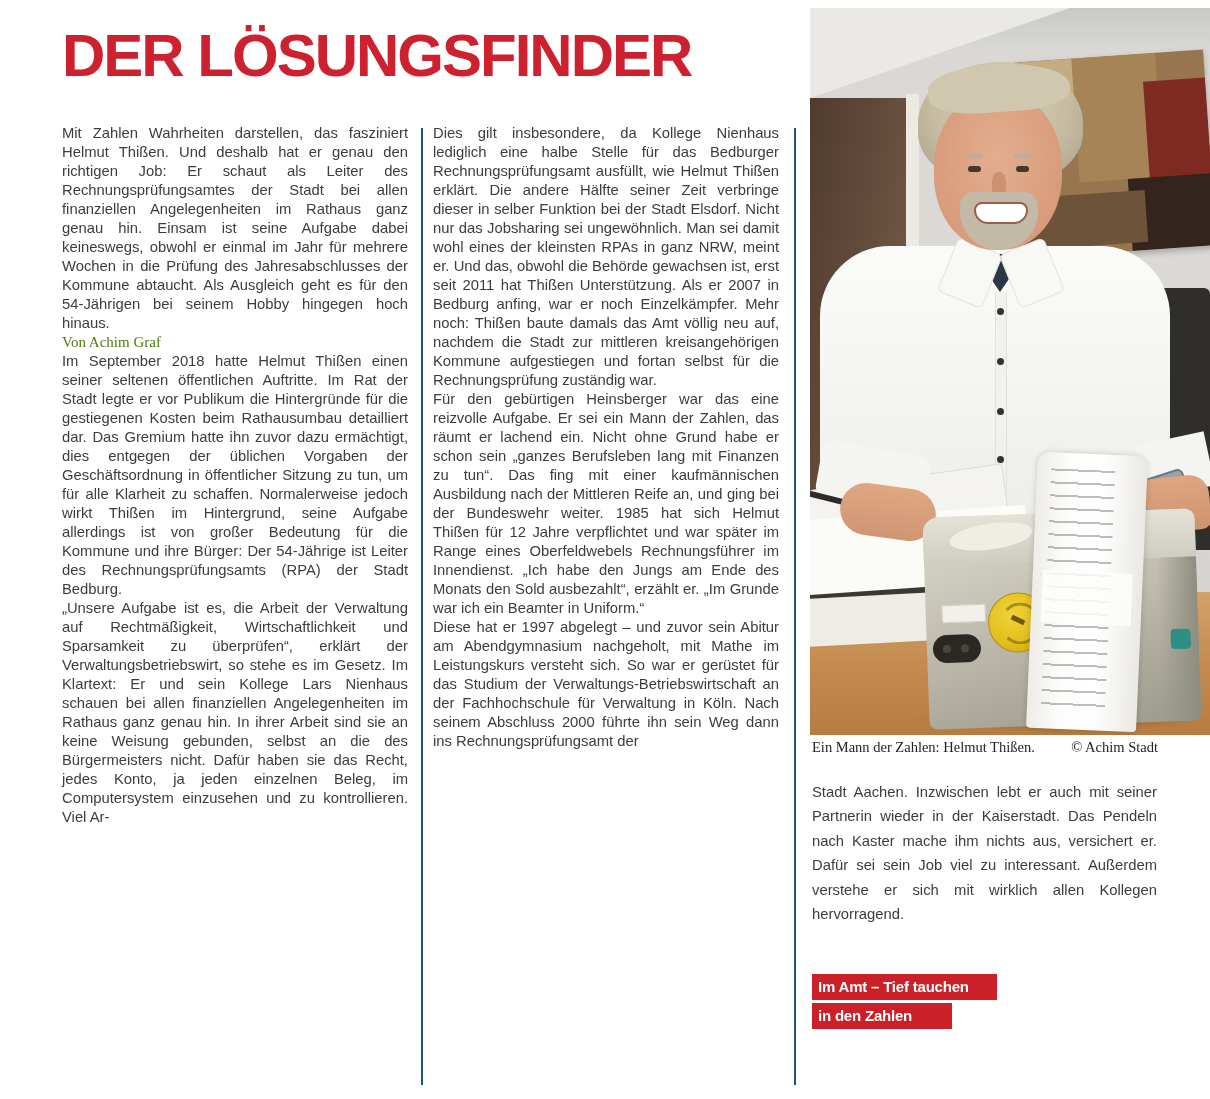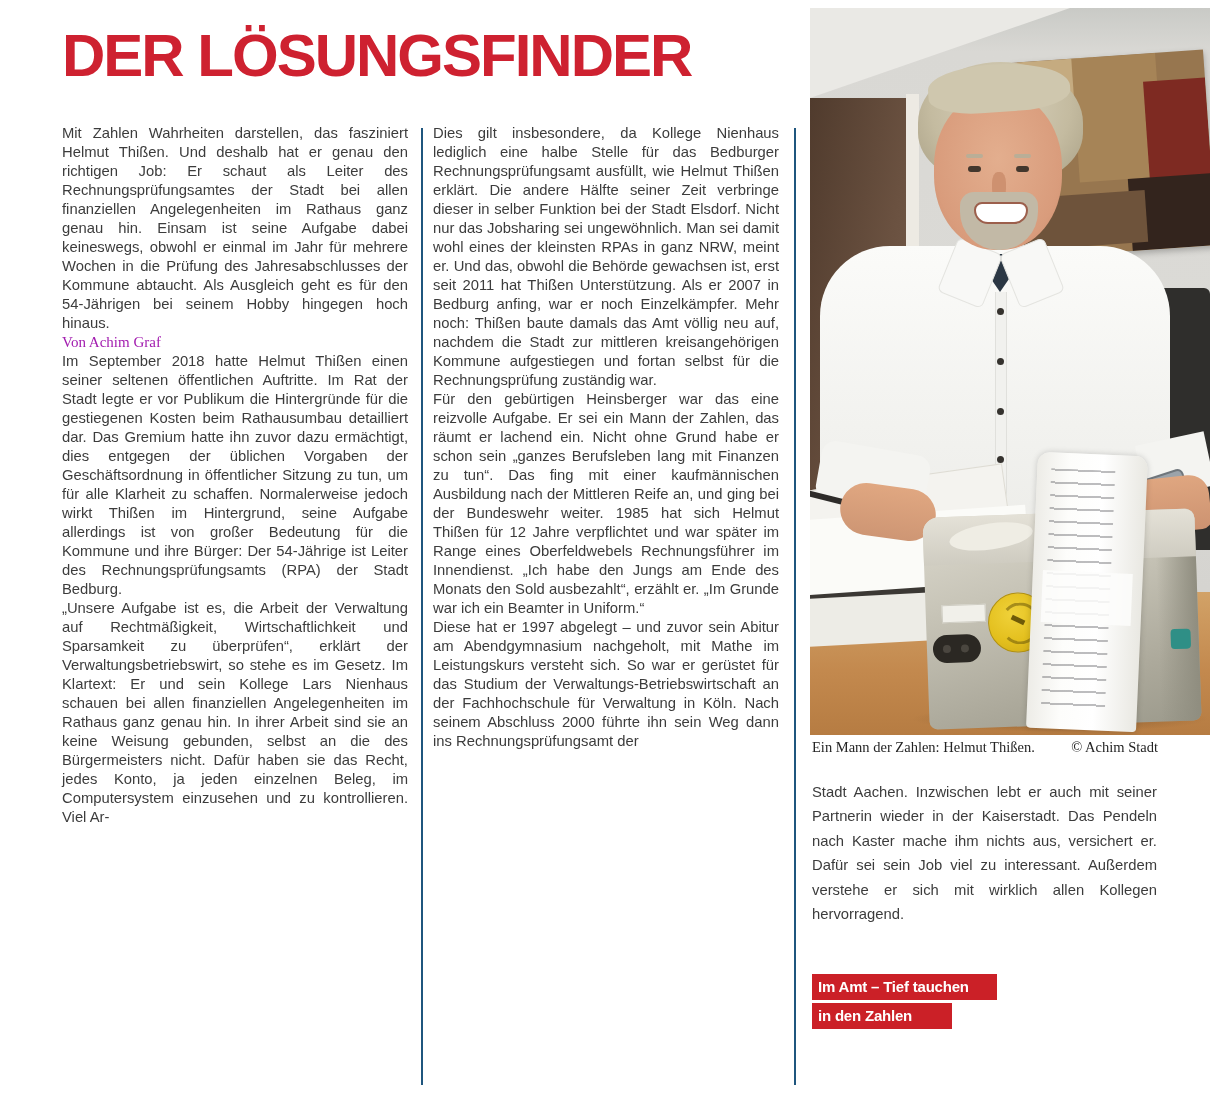--- a/index.html
+++ b/index.html
@@ -3,21 +3,21 @@
 <meta charset="utf-8">
 <style>
   html,body{margin:0;padding:0;background:#ffffff;}
   .page{position:relative;width:1210px;height:1099px;background:#ffffff;overflow:hidden;
         font-family:"Liberation Sans",sans-serif;}
   .headline{position:absolute;left:62px;top:24px;margin:0;font-size:60px;line-height:64px;
         font-weight:bold;letter-spacing:-2px;color:#CE2130;white-space:nowrap;}
   .col{position:absolute;top:124px;width:346px;font-size:14.8px;line-height:19px;
         color:#3C3C3C;text-align:justify;hyphens:auto;-webkit-hyphens:auto;}
   .col p{margin:0;}
-  .byline{font-family:"Liberation Serif",serif;font-size:15px;color:#a21caf;
+  .byline{font-family:"Liberation Serif",serif;font-size:15px;color:#4d7c0f;
         text-align:left;margin-top:28px;margin-bottom:32px;}
   .vrule{position:absolute;top:128px;height:957px;width:2px;background:#1F567E;}
   .caption-row{position:absolute;left:812px;top:739px;width:346px;display:flex;
         justify-content:space-between;font-family:"Liberation Serif",serif;
         font-size:14.5px;color:#242424;align-items:center;}
   .col3flow{position:absolute;left:812px;top:780px;width:345px;font-size:14.8px;
         line-height:24.4px;color:#3C3C3C;text-align:justify;hyphens:auto;}
   .col3flow p{margin:0;}
   .redbars{margin-top:48px;margin-bottom:24px;line-height:0;}
   .redbar{display:inline-block;background:#CB2027;color:#ffffff;font-weight:bold;

